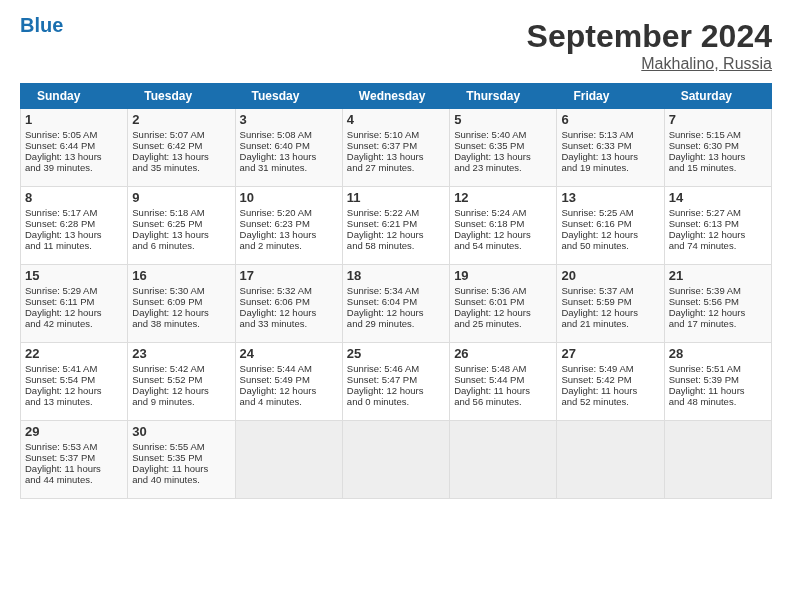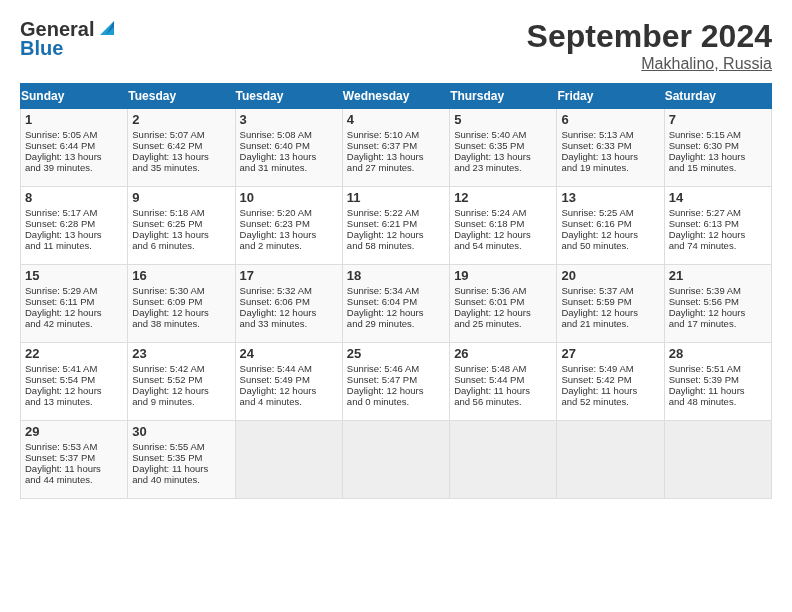--- a/index.html
+++ b/index.html
@@ -43,21 +43,21 @@
     table {
       width: 100%;
       border-collapse: collapse;
       table-layout: fixed;
     }
     th {
       background: #1a6faf;
       color: #fff;
       font-size: 12px;
       font-weight: bold;
-      padding: 5px 0;
+      padding: 5px 16px;
       text-align: left;
       border: 1px solid #1a6faf;
     }
     td {
       vertical-align: top;
       font-size: 9.5px;
       color: #333;
       padding: 3px 4px;
       border: 1px solid #ddd;
       height: 78px;
@@ -72,27 +72,20 @@
       margin-bottom: 2px;
     }
     .empty { background: #eee !important; }
   </style>
 </head>
 <body>
 
 <div class="page">
   <div class="header">
     <div class="logo">
-      <div style="display:flex;align-items:center;">
-        <span style="font-size:20px;font-weight:bold;color:#333;">General</span>
-        <svg width="22" height="22" viewBox="0 0 22 22" style="margin-left:2px;margin-top:-4px;">
-          <polygon points="4,18 18,4 18,18" fill="#1a9ed4"></polygon>
-          <polygon points="10,18 18,4 18,10" fill="#1a6faf"></polygon>
-        </svg>
-      </div>
       <span style="font-size:20px;font-weight:bold;color:#1a6faf;margin-top:-4px;">Blue</span>
     </div>
     <div class="title-block">
       <div class="month-title">September 2024</div>
       <div class="location">Makhalino, Russia</div>
     </div>
   </div>
 
   <table>
     <thead>

